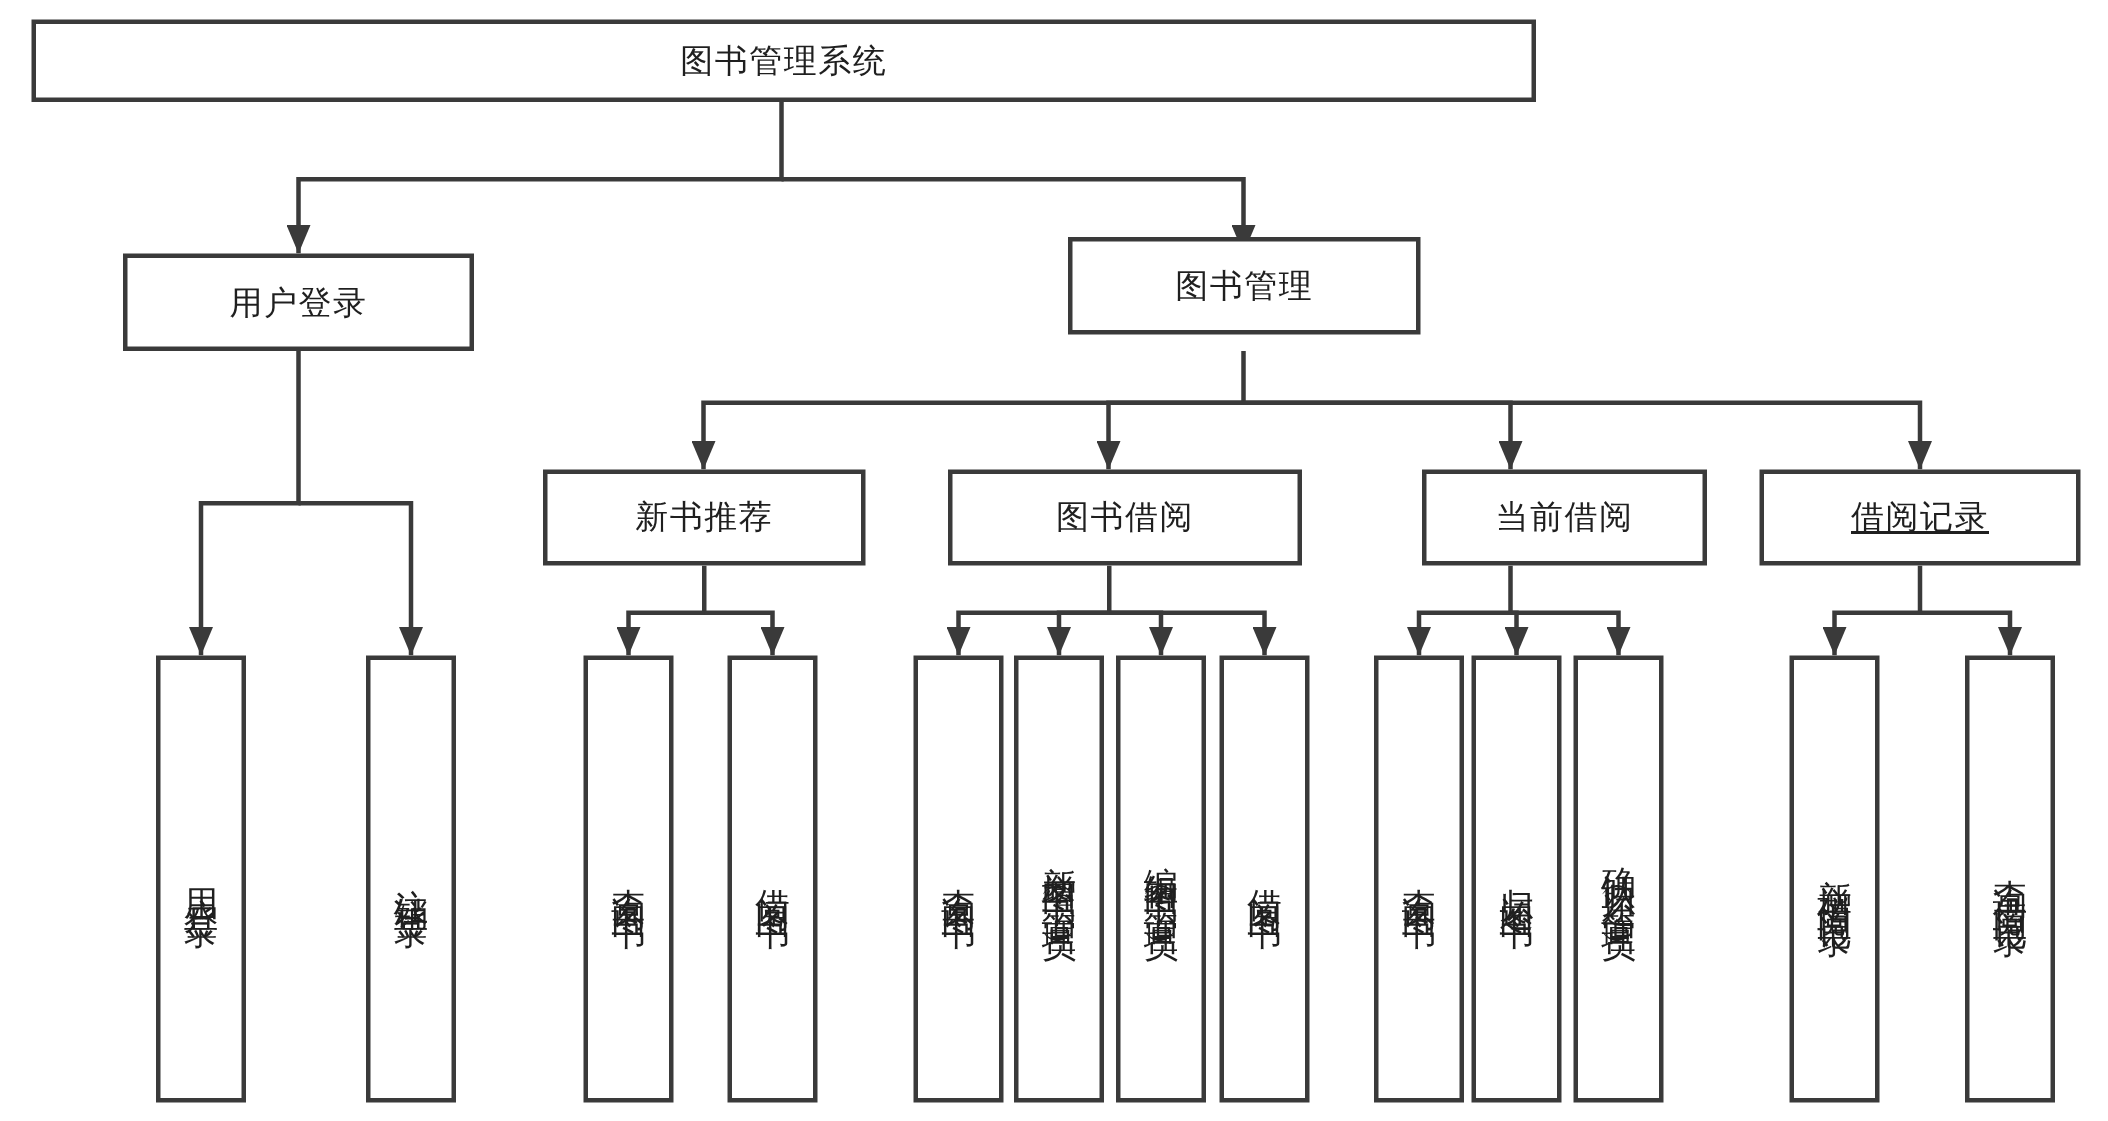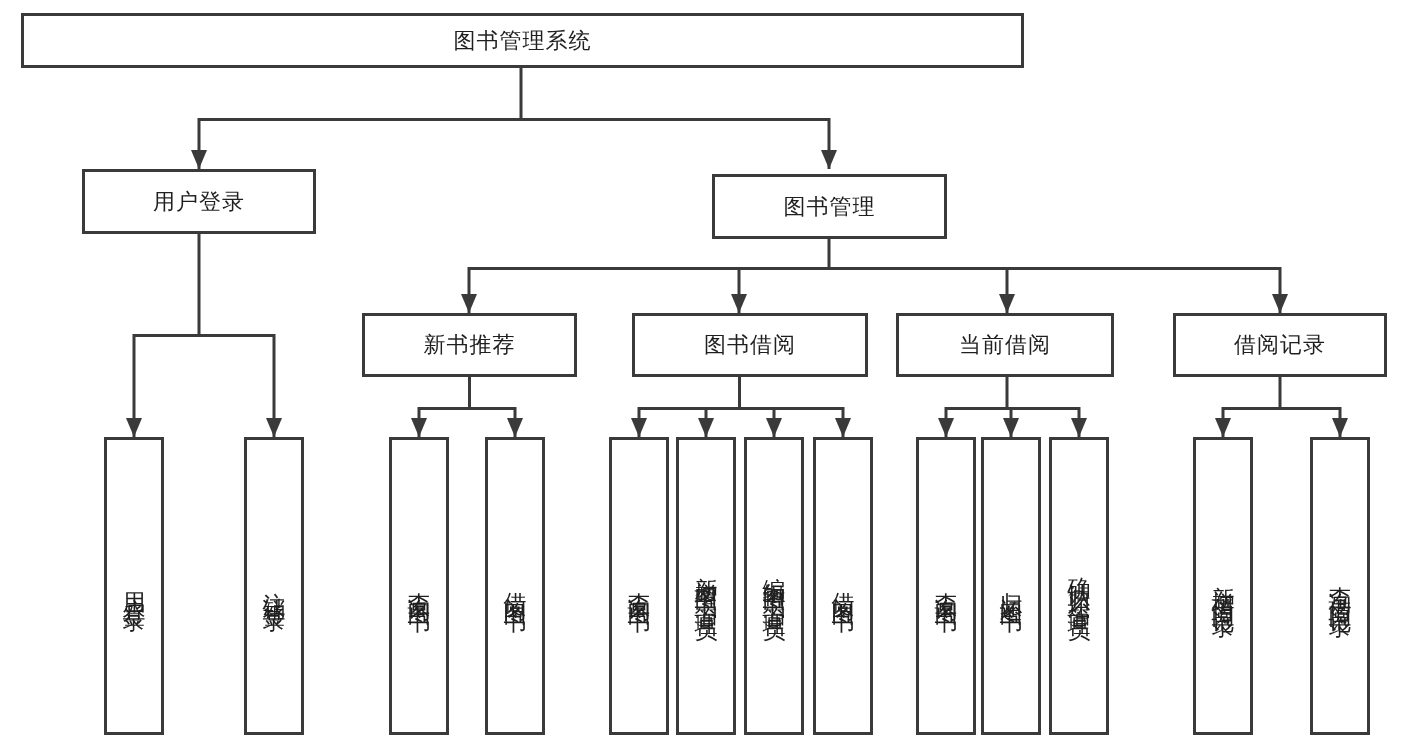--- a/index.html
+++ b/index.html
@@ -102,34 +102,34 @@
     </g>
   </svg>
 
   <div class="node" style="left:21px; top:13px; width:1003px; height:55px;">
     <span>图书管理系统</span>
   </div>
 
   <div class="node" style="left:82px; top:169px; width:234px; height:65px;">
     <span>用户登录</span>
   </div>
-  <div class="node" style="left:712px; top:174px; width:235px; height:65px;">
+  <div class="node" style="left:712px; top:158px; width:235px; height:65px;">
     <span>图书管理</span>
   </div>
 
   <div class="node" style="left:362px; top:313px; width:215px; height:64px;align-items:center;">
     <span>新书推荐</span>
   </div>
   <div class="node" style="left:632px; top:313px; width:236px; height:64px;">
     <span>图书借阅</span>
   </div>
-  <div class="node" style="left:896px; top:313px; width:218px; height:64px;">
+  <div class="node" style="left:948px; top:313px; width:190px; height:64px;">
     <span>当前借阅</span>
   </div>
-  <div class="node" style="left:1173px; top:313px; width:214px; height:64px;">
+  <div class="node" style="left:1173px; top:313px; width:214px; height:64px;text-decoration:underline;">
     <span>借阅记录</span>
   </div>
 
   <div class="leaf" style="left:104px;">
     <span>用户登录</span>
   </div>
   <div class="leaf" style="left:244px;">
     <span>注销登录</span>
   </div>
 

